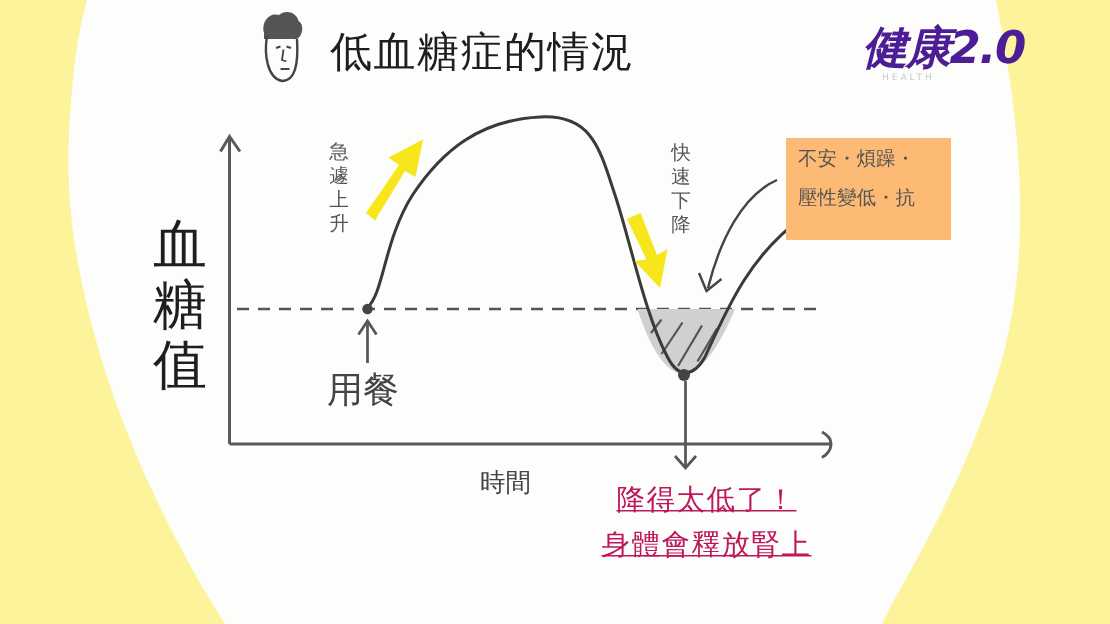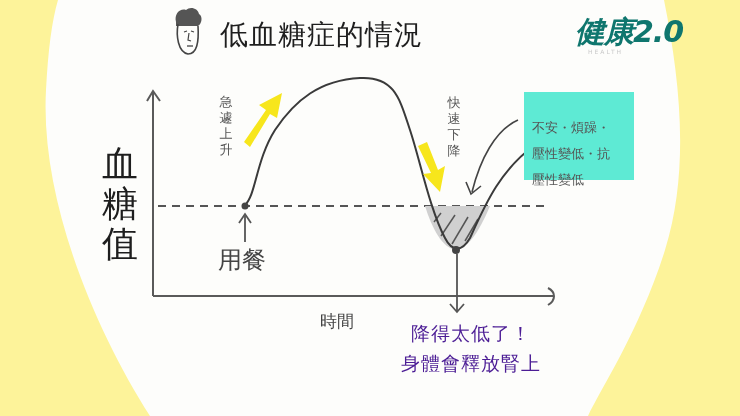--- a/index.html
+++ b/index.html
@@ -10,44 +10,44 @@
       color: #2f2f2f;
     }
     .canvas { position: absolute; left: 0; top: 0; width: 740px; height: 416px; }
     .abs { position: absolute; }
     .title {
       left: 220px; top: 16px; font-size: 28px; letter-spacing: 1px;
       color: #1e1e1e; white-space: nowrap;
     }
     .brand {
       left: 575px; top: 12px; font-size: 30px; font-style: italic; font-weight: bold;
-      color: #0f766e; white-space: nowrap; letter-spacing: -1px;
+      color: #4c1d95; white-space: nowrap; letter-spacing: -1px;
     }
     .brand-sub {
       left: 588px; top: 48px; font-size: 6px; color: #c9c9c9; letter-spacing: 2px;
     }
     .ylabel {
       left: 98px; top: 144px; width: 44px; font-size: 36px; line-height: 40px;
       color: #1e1e1e; text-align: center;
     }
     .ylabel span { display: block; }
     .vtext {
       font-size: 13px; line-height: 16px; color: #555; width: 16px; text-align: center;
     }
     .vtext span { display: block; }
     .callout {
-      left: 524px; top: 92px; width: 110px; height: 88px; background: #5eead4;
-      padding: 23px 8px; box-sizing: border-box; font-size: 13px; line-height: 26px; color: #555;
+      left: 524px; top: 92px; width: 110px; height: 68px; background: #fdba74;
+      padding: 2px 8px; box-sizing: border-box; font-size: 13px; line-height: 26px; color: #555;
     }
     .callout span { display: block; white-space: nowrap; }
     .meal { left: 218px; top: 244px; font-size: 24px; color: #444; }
     .xlabel { left: 320px; top: 310px; font-size: 17px; color: #444; }
     .note {
       left: 356px; top: 318px; width: 230px; text-align: center;
-      font-size: 19px; line-height: 30px; color: #4c1d95; letter-spacing: 1px;
+      font-size: 19px; line-height: 30px; color: #be185d; letter-spacing: 1px; text-decoration: underline;
     }
     .note span { display: block; white-space: nowrap; }
   </style>
 </head>
 <body>
 
 <div class="canvas">
   <svg class="abs" style="left:0;top:0" width="740" height="416" viewBox="0 0 740 416">
 
     <path d="M58,0 L664,0 C680,80 690,170 665,250 C640,330 600,390 588,416 L150,416 C95,330 40,200 46,90 C48,50 52,20 58,0 Z" fill="#fdfdfb"></path>
@@ -127,21 +127,20 @@
   <div class="abs vtext" style="left:446px;top:95px">
     <span>快</span>
     <span>速</span>
     <span>下</span>
     <span>降</span>
   </div>
 
   <div class="abs callout">
     <span>不安・煩躁・</span>
     <span>壓性變低・抗</span>
-    <span>壓性變低</span>
   </div>
 
   <div class="abs meal">用餐</div>
   <div class="abs xlabel">時間</div>
 
   <div class="abs note">
     <span>降得太低了！</span>
     <span>身體會釋放腎上</span>
   </div>
 </div>

